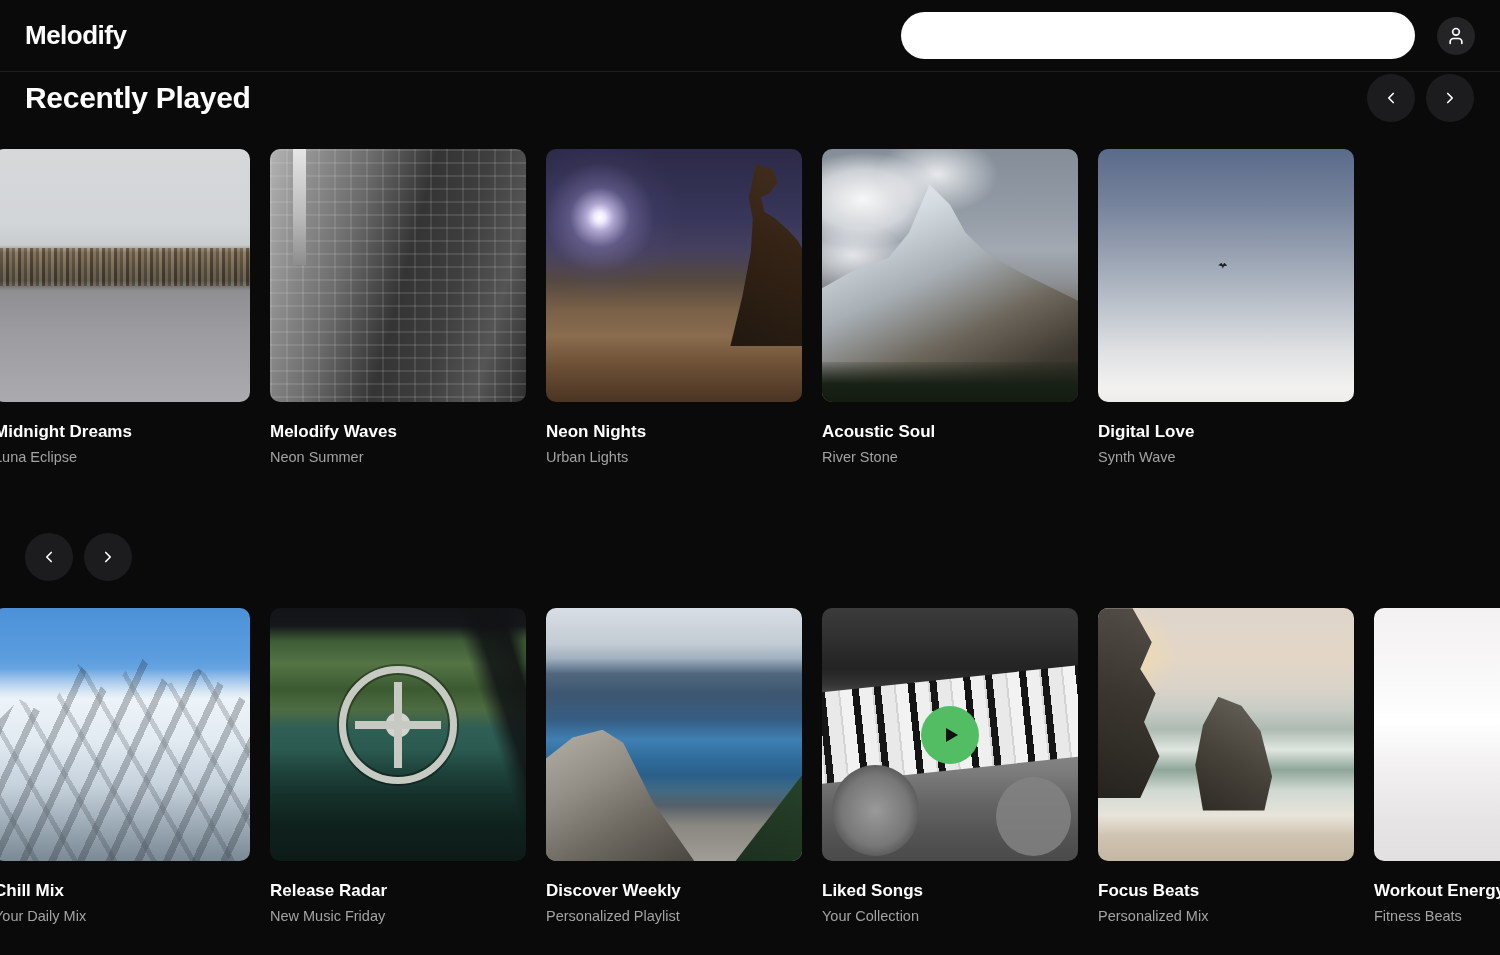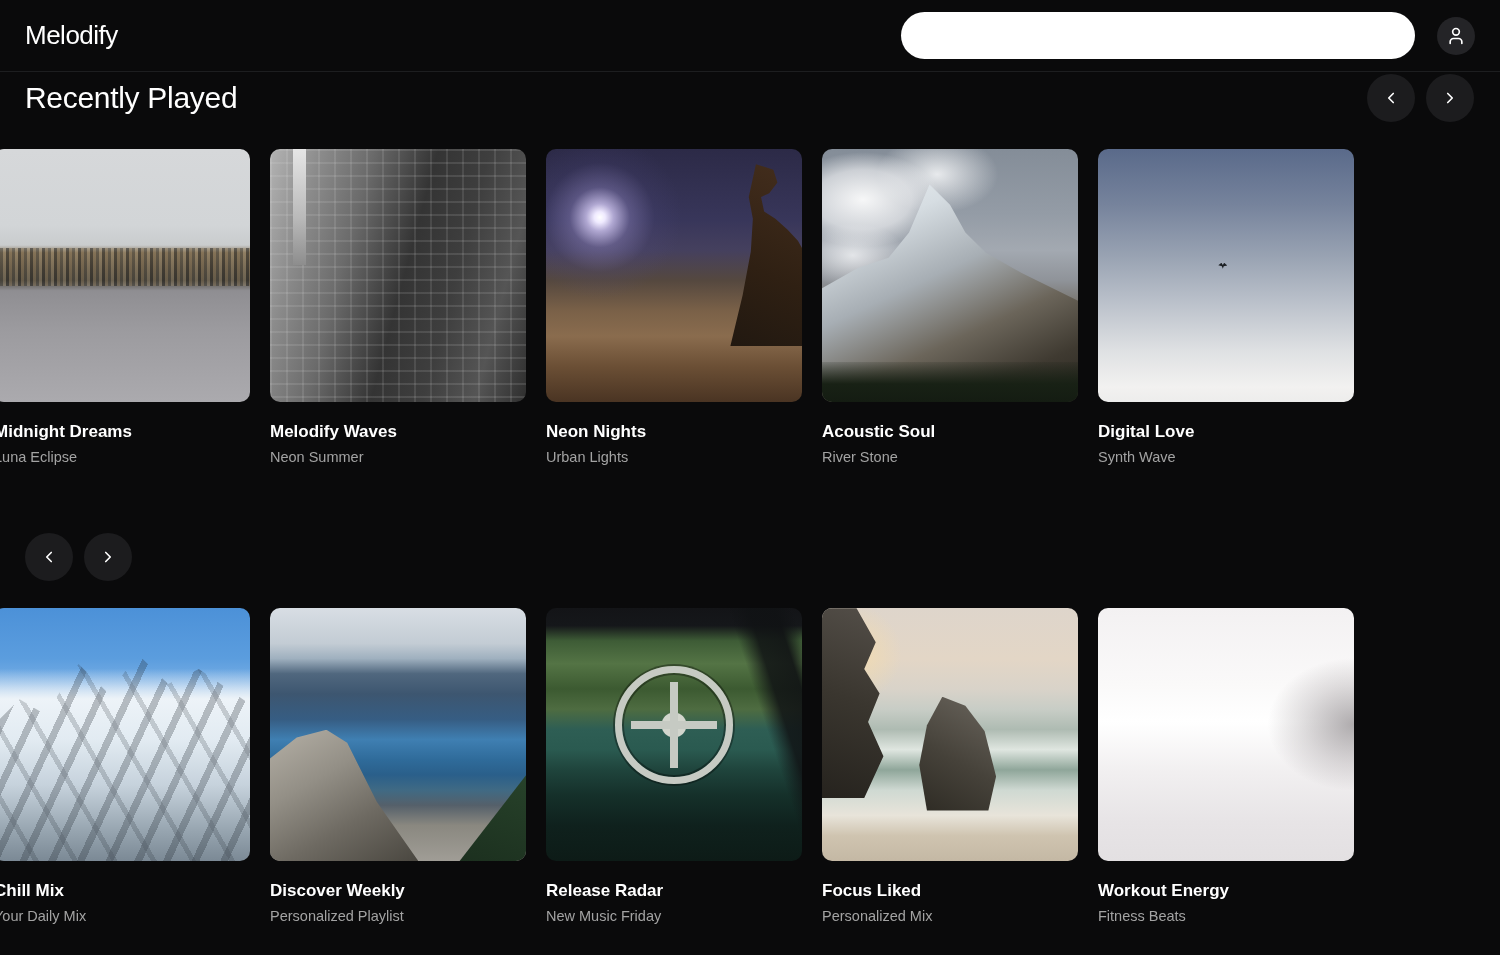--- a/index.html
+++ b/index.html
@@ -18,39 +18,39 @@
   body{
     background:var(--background);
     color:#fff;
     font-family:"Liberation Sans","DejaVu Sans",sans-serif;
   }
   
   .topbar{
     height:72px;display:flex;align-items:center;justify-content:space-between;
     padding:0 25px;border-bottom:1px solid var(--topbar-border);
   }
-  .logo{font-size:26px;font-weight:400;letter-spacing:-0.5px;}
+  .logo{font-size:26px;font-weight:700;letter-spacing:-0.5px;}
   .topbar-right{display:flex;align-items:center;gap:22px;}
   .search-input{
     width:514px;height:47px;border:none;border-radius:24px;outline:none;
     background:var(--search-bg);padding:0 22px;font-size:15px;color:#111;
     font-family:inherit;
   }
   .avatar-btn{
     width:38px;height:38px;border-radius:50%;border:none;cursor:pointer;
     background:var(--avatar-bg);display:flex;align-items:center;justify-content:center;
   }
   
   .section{margin-top:4px;}
   .section + .section{margin-top:70px;}
   .section-header{
     height:44px;display:flex;align-items:center;justify-content:space-between;
     padding:0 26px 0 25px;
   }
-  .section-title{font-size:30px;font-weight:400;letter-spacing:-0.3px;}
+  .section-title{font-size:30px;font-weight:700;letter-spacing:-0.3px;}
   .nav-buttons{display:flex;gap:11px;}
   .nav-btn{
     width:48px;height:48px;border-radius:50%;border:none;cursor:pointer;
     background:var(--nav-button-bg);display:flex;align-items:center;justify-content:center;
   }
   .row{display:flex;gap:20px;margin-left:-6px;margin-top:29px;width:max-content;}
   .card{width:256px;flex:0 0 256px;cursor:pointer;}
   .card-title{margin-top:20px;font-size:17px;font-weight:700;color:var(--card-title);line-height:1.15;}
   .card-sub{margin-top:7px;font-size:14.5px;color:var(--card-subtitle);line-height:1.15;}
   .art{height:253px;border-radius:10px;position:relative;overflow:hidden;background:#222;}
@@ -306,41 +306,54 @@
     <div class="row">
   <article class="card">
     <div class="art art-alpine-snow">
       
     </div>
     <div class="card-title">Chill Mix</div>
     <div class="card-sub">Your Daily Mix</div>
   </article>
 
   <article class="card">
+    <div class="art art-vintage-car">
+      
+    </div>
+    <div class="card-title">Release Radar</div>
+    <div class="card-sub">New Music Friday</div>
+  </article>
+
+  <article class="card">
     <div class="art art-fjord-view">
       
     </div>
     <div class="card-title">Discover Weekly</div>
     <div class="card-sub">Personalized Playlist</div>
   </article>
 
   <article class="card">
-    <div class="art art-vintage-car">
-      
-    </div>
-    <div class="card-title">Release Radar</div>
-    <div class="card-sub">New Music Friday</div>
-  </article>
-
+    <div class="art art-piano-hands">
+      <div class="play-overlay">
+        <button class="play-btn">
+          <svg width="24" height="24" viewBox="0 0 24 24">
+            <polygon points="8,5 20,12 8,19" fill="var(--play-glyph)"></polygon>
+          </svg>
+        </button>
+      </div>
+    </div>
+    <div class="card-title">Liked Songs</div>
+    <div class="card-sub">Your Collection</div>
+  </article>
 
   <article class="card">
     <div class="art art-ocean-rocks">
       
     </div>
-    <div class="card-title">Focus Liked</div>
+    <div class="card-title">Focus Beats</div>
     <div class="card-sub">Personalized Mix</div>
   </article>
 
   <article class="card">
     <div class="art art-misty-peak">
       
     </div>
     <div class="card-title">Workout Energy</div>
     <div class="card-sub">Fitness Beats</div>
   </article>

